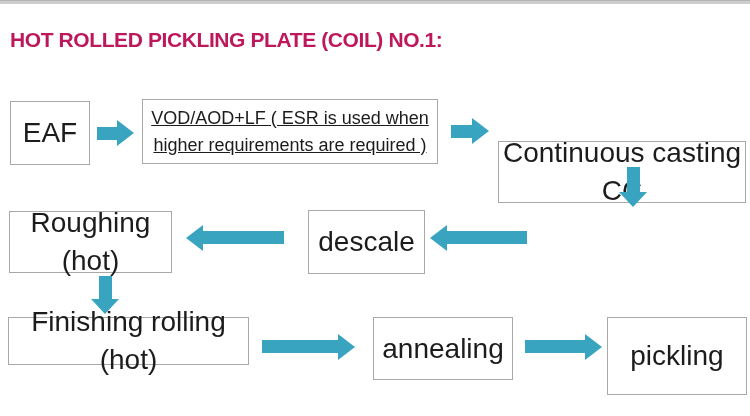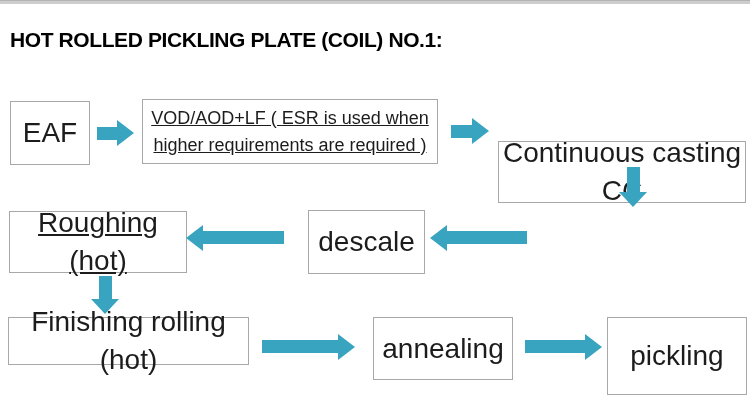--- a/index.html
+++ b/index.html
@@ -26,21 +26,21 @@
     width: 750px; height: 4px;
     background: var(--topbar);
     border-top: 1px solid #b3b3b3;
   }
   .title {
     position: absolute;
     left: 10px; top: 28px;
     font-size: 21px;
     font-weight: bold;
     letter-spacing: -0.4px;
-    color: #000000;
+    color: #be185d;
     white-space: nowrap;
   }
   .node {
     position: absolute;
     background: #ffffff;
     border: 1px solid var(--box-border);
     display: flex;
     align-items: center;
     justify-content: center;
     text-align: center;
@@ -119,21 +119,21 @@
     <div class="head"></div>
   </div>
 
   <div class="node" style="left:498px; top:101px; width:248px; height:62px;margin-top:40px;">Continuous casting CC</div>
 
   <div class="arrow-down" style="left:619px; top:167px; width:28px; height:40px;">
     <div class="shaft"></div>
     <div class="head"></div>
   </div>
 
-  <div class="node" style="left:9px; top:211px; width:178px; height:62px;text-decoration:underline;">Roughing (hot)</div>
+  <div class="node" style="left:9px; top:211px; width:163px; height:62px;">Roughing (hot)</div>
 
   <div class="arrow-left" style="left:186px; top:224px; width:98px; height:27px;">
     <div class="head"></div>
     <div class="shaft"></div>
   </div>
 
   <div class="node" style="left:308px; top:210px; width:117px; height:64px;">descale</div>
 
   <div class="arrow-left" style="left:430px; top:224px; width:97px; height:27px;">
     <div class="head"></div>

